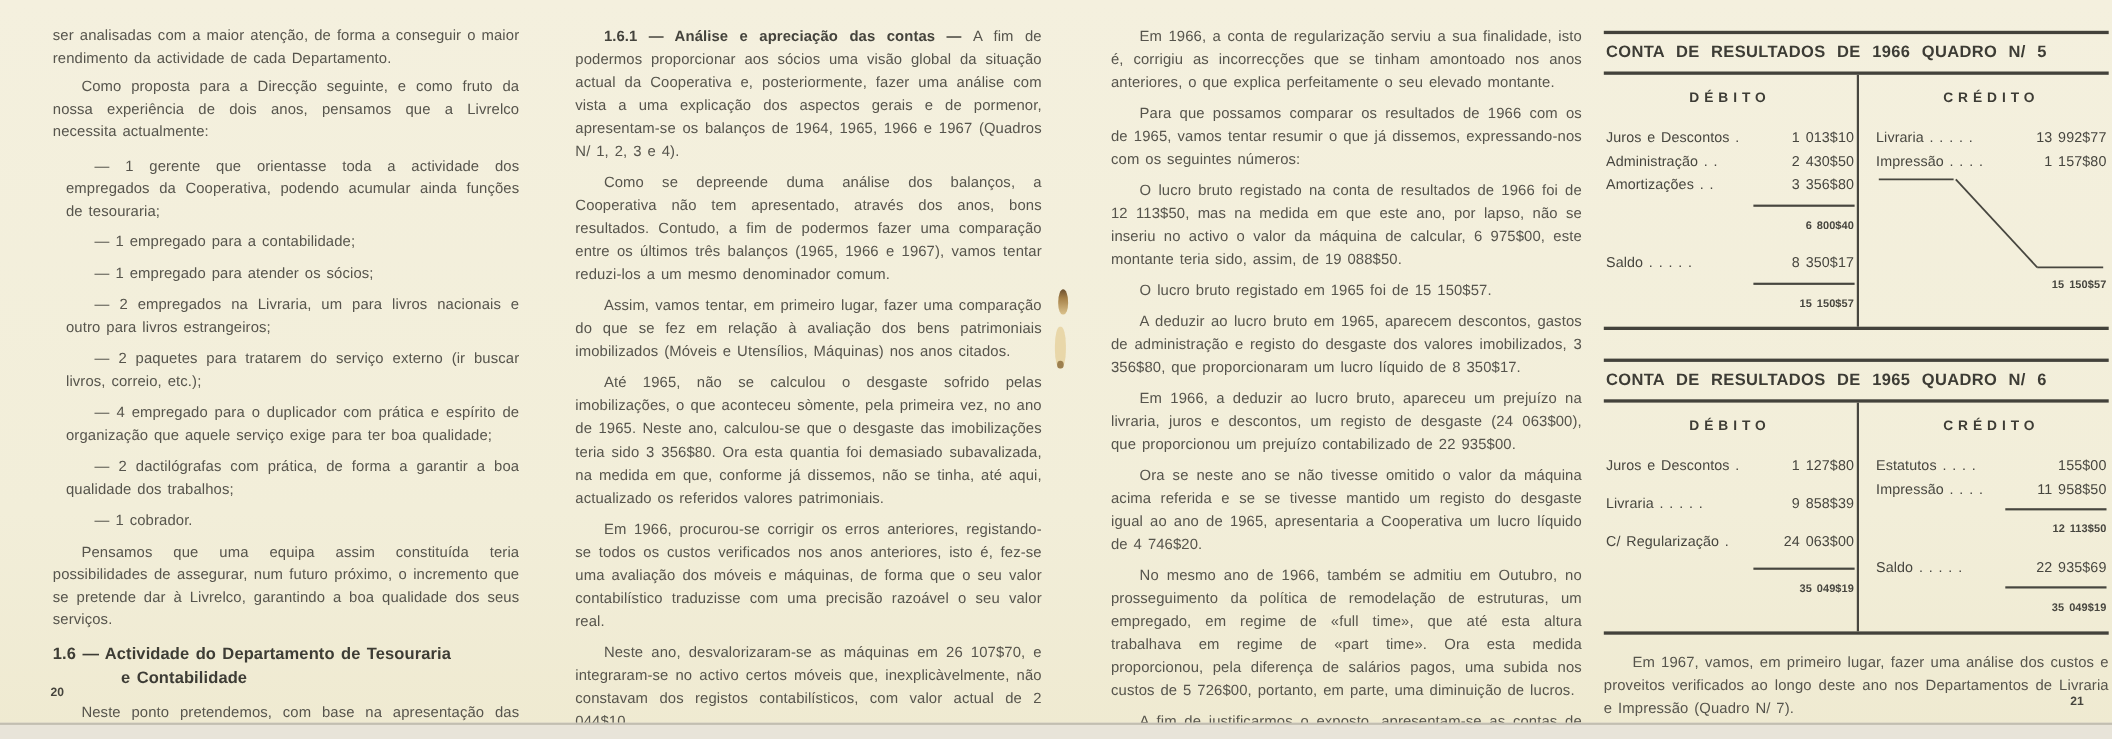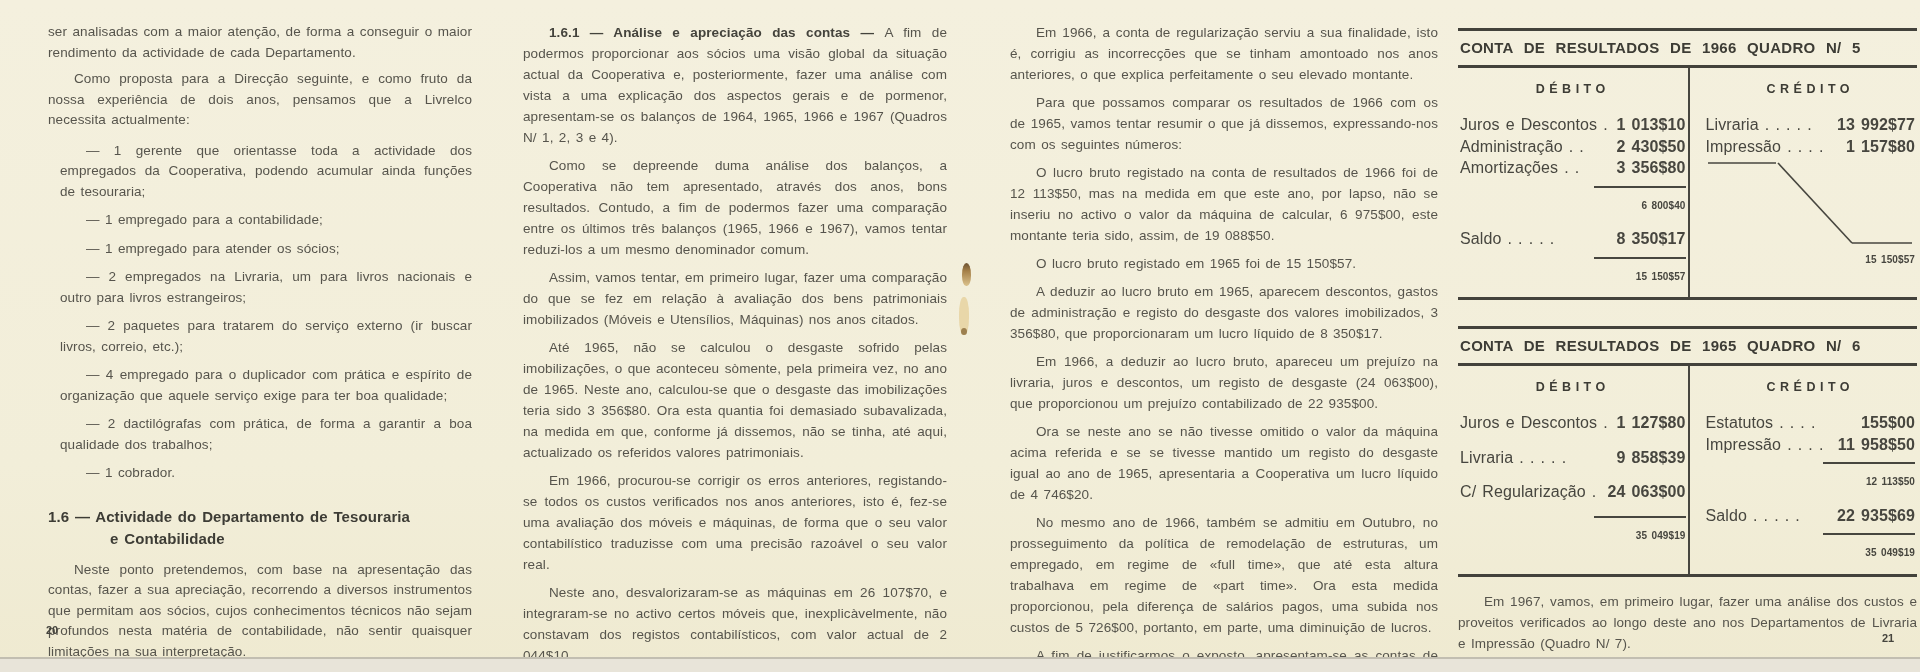--- a/index.html
+++ b/index.html
@@ -17,32 +17,32 @@
   .col1{left:48px;width:424px;line-height:20.5px;}
   .col2{left:523px;width:424px;}
   .col3{left:1010px;width:428px;}
   .col4{left:1458px;top:28px;width:459px;text-align:left;}
   .col p{margin:0 0 7px 0;text-indent:26px;}
   .col p.noindent{text-indent:0;}
   .col1 p{margin-bottom:6px;}
   .list{margin:10px 0 4px 12px;}
   .list p{margin-bottom:8px;}
   .bold{font-weight:bold;color:#44433c;}
-  .section-heading{font-weight:bold;color:#3d3c35;font-size:15px;line-height:22px;margin:22px 0 10px 0;text-align:left;}
+  .section-heading{font-weight:bold;color:#3d3c35;font-size:15px;line-height:22px;margin:10px 0 10px 0;text-align:left;}
   .section-heading .hang{padding-left:62px;}
   
   .acct-table{color:#47463f;}
   .rule-heavy{border-top:3px solid #43423b;}
   .acct-title{font-size:15px;font-weight:bold;color:#3d3c35;letter-spacing:.3px;word-spacing:6px;padding:6px 2px 7px 2px;white-space:nowrap;}
   .acct-body{display:flex;align-items:stretch;}
   .acct-col{width:50%;box-sizing:border-box;padding:0 2px 10px 2px;}
   .acct-col.credit{border-left:2px solid #47463f;padding-left:16px;}
   .acct-header{text-align:center;font-weight:bold;letter-spacing:4.5px;font-size:12.5px;margin:11px 0 14px 0;color:#3d3c35;}
-  .acct-row{display:flex;justify-content:space-between;font-size:16px;line-height:21.5px;}
-  .acct-row .val{font-weight:bold;white-space:nowrap;}
+  .acct-row{display:flex;justify-content:space-between;font-size:13px;line-height:21.5px;}
+  .acct-row .val{font-weight:normal;white-space:nowrap;}
   .sum-rule{border-top:2px solid #47463f;width:92px;margin:7px 0 7px auto;}
   .acct-total{text-align:right;font-weight:bold;font-size:10px;line-height:21.5px;}
   .gap12{height:12px;}
   .t2 .debit .acct-row{margin-bottom:13px;}
   .table-gap{height:26px;}
   .diag{display:block;margin:2px 0 0 0;}
   .diag line{stroke:#47463f;stroke-width:1.6;}
   .col4 .after-tables p{margin-top:14px;margin-bottom:6px;text-align:justify;}
   
   .pageno{position:absolute;font-weight:bold;font-size:11px;color:#45443d;}
@@ -66,20 +66,21 @@
     <div class="list">
       <p>— 1 gerente que orientasse toda a actividade dos empregados da Cooperativa, podendo acumular ainda funções de tesouraria;</p>
       <p>— 1 empregado para a contabilidade;</p>
       <p>— 1 empregado para atender os sócios;</p>
       <p>— 2 empregados na Livraria, um para livros nacionais e outro para livros estrangeiros;</p>
       <p>— 2 paquetes para tratarem do serviço externo (ir buscar livros, correio, etc.);</p>
       <p>— 4 empregado para o duplicador com prática e espírito de organização que aquele serviço exige para ter boa qualidade;</p>
       <p>— 2 dactilógrafas com prática, de forma a garantir a boa qualidade dos trabalhos;</p>
       <p>— 1 cobrador.</p>
     </div>
+    <p>Pensamos que uma equipa assim constituída teria possibilidades de assegurar, num futuro próximo, o incremento que se pretende dar à Livrelco, garantindo a boa qualidade dos seus serviços.</p>
     <div class="section-heading">
       <div>1.6 — Actividade do Departamento de Tesouraria</div>
       <div class="hang">e Contabilidade</div>
     </div>
     <p>Neste ponto pretendemos, com base na apresentação das contas, fazer a sua apreciação, recorrendo a diversos instrumentos que permitam aos sócios, cujos conhecimentos técnicos não sejam profundos nesta matéria de contabilidade, não sentir quaisquer limitações na sua interpretação.</p>
   </div>
 
   <div class="col col2">
     <p><span class="bold">1.6.1 — Análise e apreciação das contas — </span><span>A fim de podermos proporcionar aos sócios uma visão global da situação actual da Cooperativa e, posteriormente, fazer uma análise com vista a uma explicação dos aspectos gerais e de pormenor, apresentam-se os balanços de 1964, 1965, 1966 e 1967 (Quadros N/ 1, 2, 3 e 4).</span></p>
     <p>Como se depreende duma análise dos balanços, a Cooperativa não tem apresentado, através dos anos, bons resultados. Contudo, a fim de podermos fazer uma comparação entre os últimos três balanços (1965, 1966 e 1967), vamos tentar reduzi-los a um mesmo denominador comum.</p>

